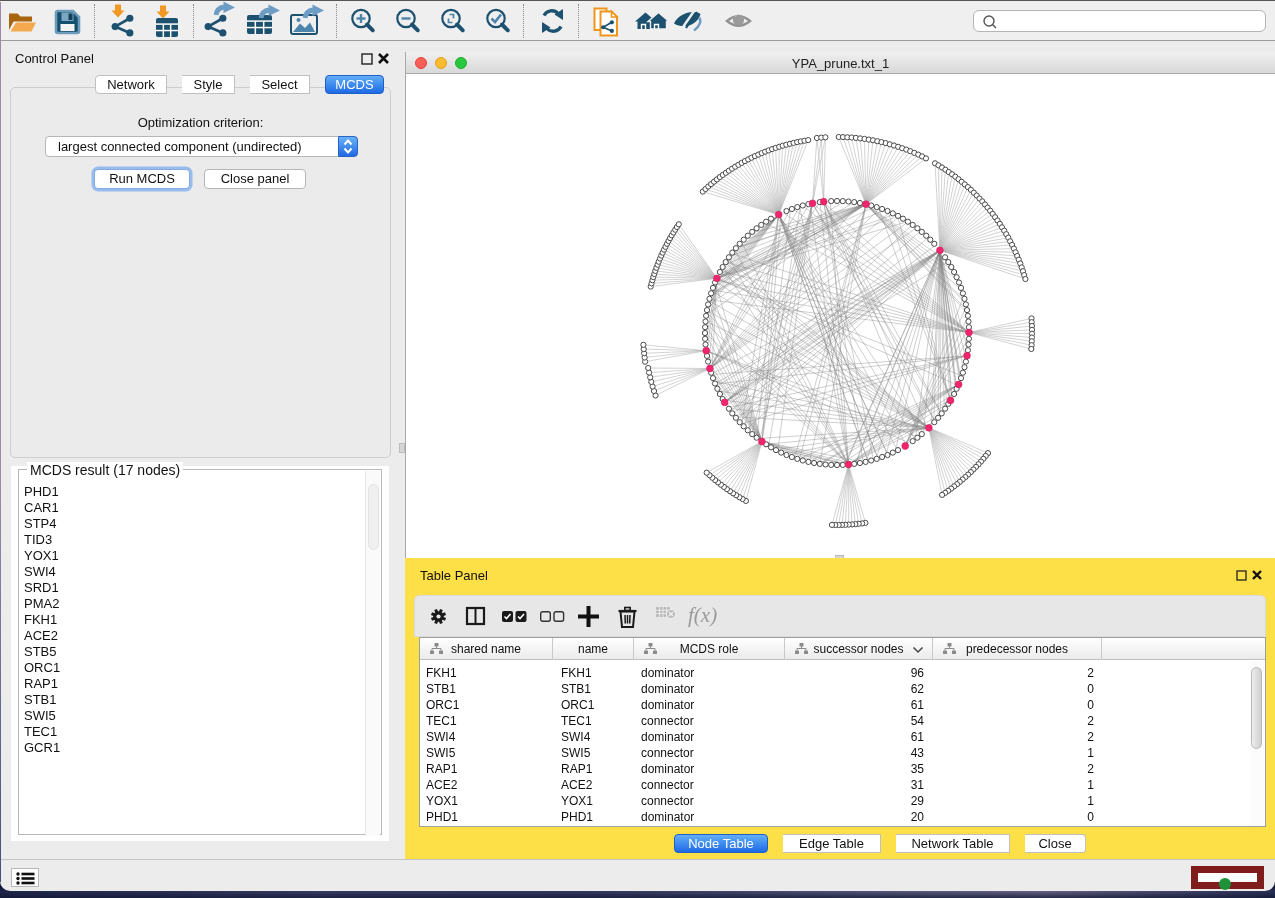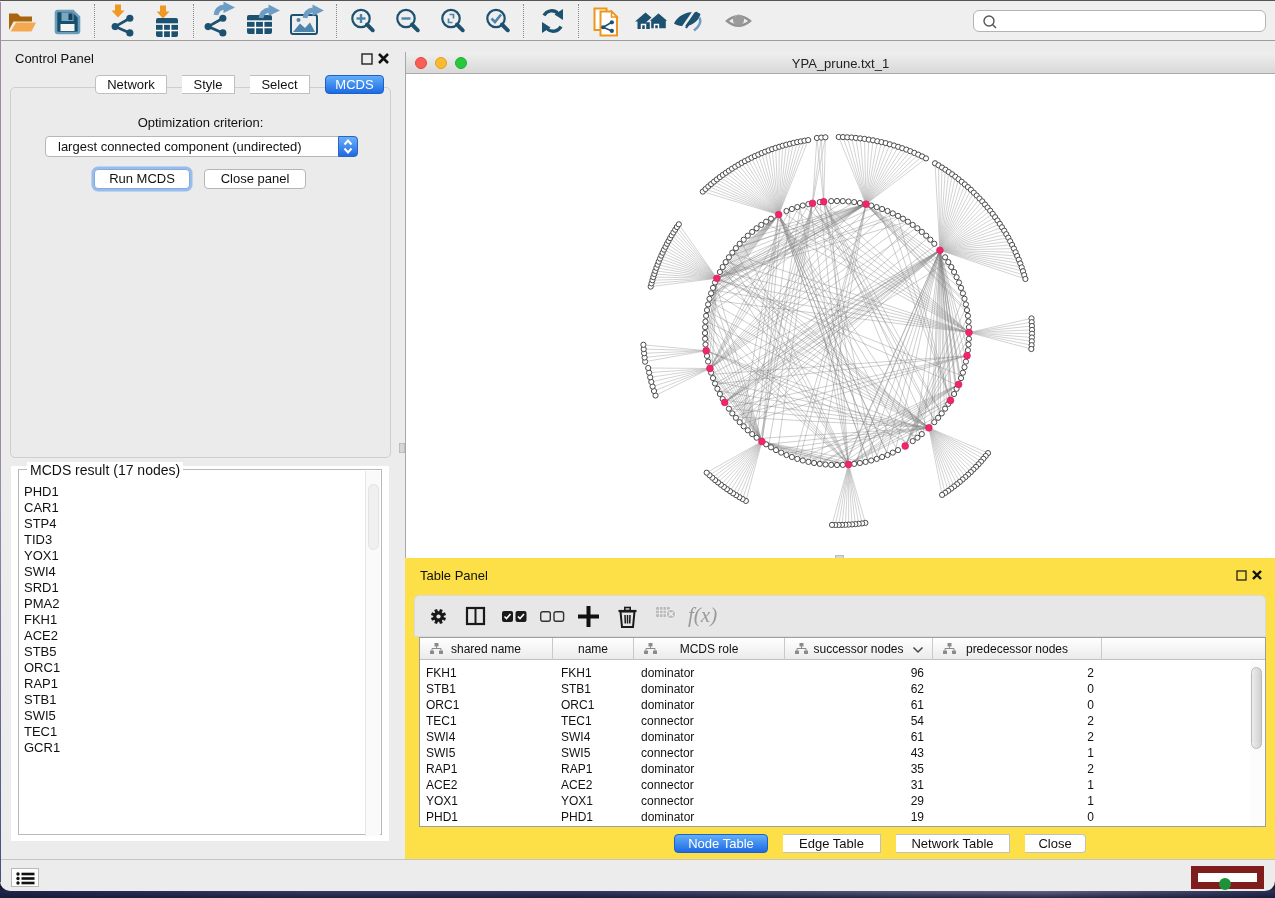--- a/index.html
+++ b/index.html
@@ -1166,21 +1166,21 @@
         <div class="c" style="left:6px">YOX1</div>
         <div class="c" style="left:141px">YOX1</div>
         <div class="c" style="left:221px">connector</div>
         <div class="c" style="left:364px;width:140px;text-align:right">29</div>
         <div class="c" style="left:509px;width:165px;text-align:right">1</div>
       </div>
 <div class="row" style="top:171px">
         <div class="c" style="left:6px">PHD1</div>
         <div class="c" style="left:141px">PHD1</div>
         <div class="c" style="left:221px">dominator</div>
-        <div class="c" style="left:364px;width:140px;text-align:right">19</div>
+        <div class="c" style="left:364px;width:140px;text-align:right">20</div>
         <div class="c" style="left:509px;width:165px;text-align:right">0</div>
       </div>
     <div id="tbl-sb">
         <div id="tbl-sb-thumb"></div>
       </div>
   </div>
   <div id="tp-tabs">
     <div class="tab sel" style="width:94px">Node Table</div>
     <div class="tab" style="width:98px">Edge Table</div>
     <div class="tab" style="width:114px">Network Table</div>

